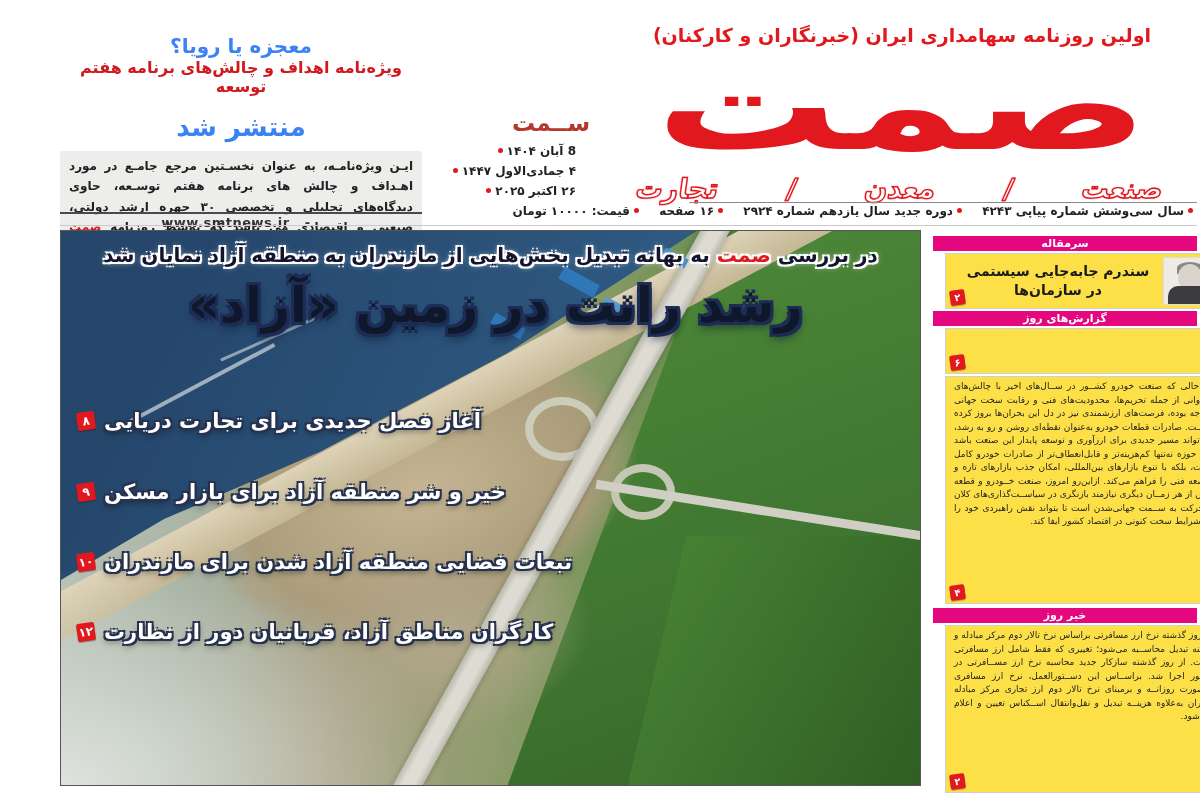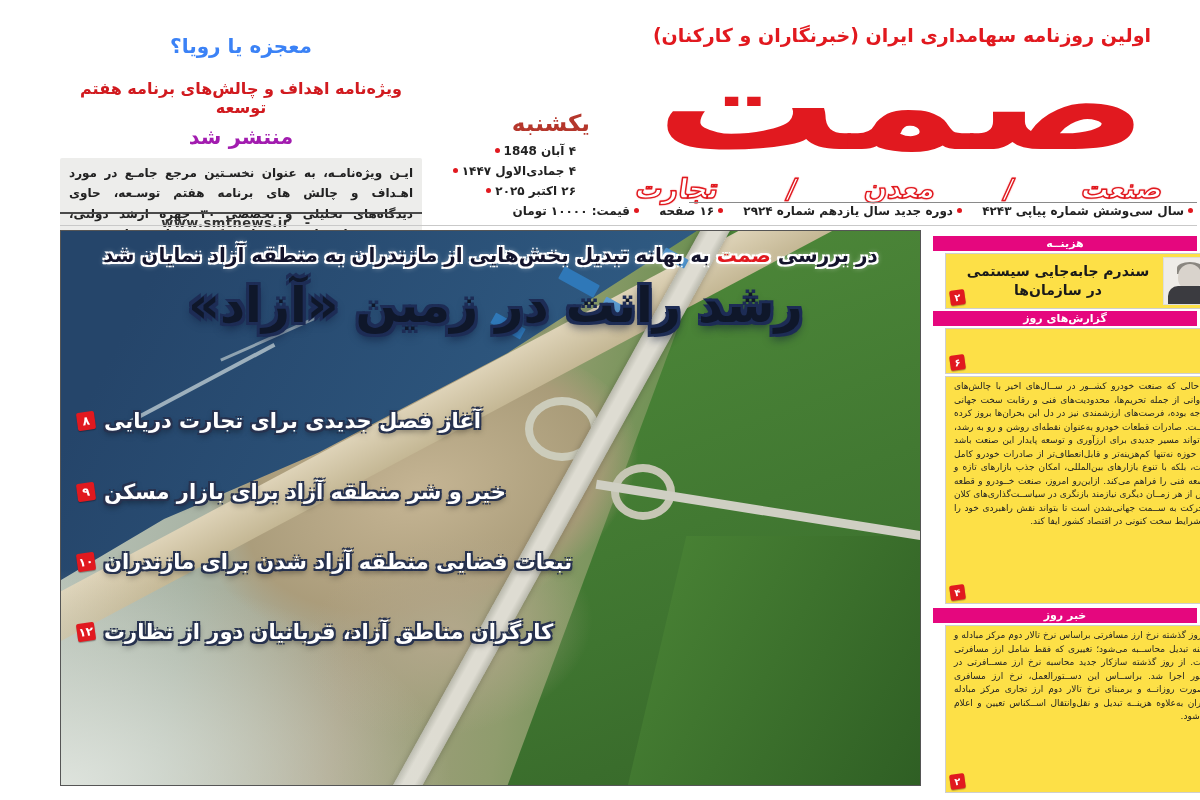--- a/index.html
+++ b/index.html
@@ -3,22 +3,22 @@
 <meta charset="utf-8">
 <style>
   * { margin:0; padding:0; box-sizing:border-box; }
   html,body { background:#ffffff; }
   body { font-family:"DejaVu Sans", sans-serif; }
   .page { position:relative; width:1200px; height:800px; margin:0 auto; background:#fff; overflow:hidden; direction:rtl; }
 
   
   .special-box { position:absolute; left:60px; top:34px; width:362px; height:176px; text-align:center; }
   .sb-kicker { font-size:20px; font-weight:bold; color:#3b82f6; }
-  .sb-title  { margin-top:21px; font-size:16px; font-weight:bold; color:#d11a1f; }
-  .sb-sub    { margin-top:8px; font-size:21px; font-weight:bold; color:#a21caf; }
+  .sb-title  { margin-top:0; font-size:16px; font-weight:bold; color:#d11a1f; }
+  .sb-sub    { margin-top:16px; font-size:26px; font-weight:bold; color:#3b82f6; }
   .sb-body   { margin-top:9px; background:#ededeb; padding:5px 9px; font-size:12px; line-height:1.7;
                color:#222; font-weight:bold; text-align:justify; border-radius:2px; }
   .sb-body .red { color:#d11a1f; }
   .sb-body .logo-word { color:#d11a1f; font-weight:bold; }
   .links-bar { position:absolute; left:60px; top:212px; width:362px; height:20px; direction:ltr;
                border-top:2px solid #4a4a4a; border-bottom:1px solid #8a8a8a; text-align:center;
                font-size:13px; font-weight:bold; color:#333; line-height:17px; letter-spacing:.5px; }
 
   
   .date-block { position:absolute; left:428px; top:110px; width:162px; }
@@ -130,23 +130,23 @@
     </div>
   </div>
 
   <div class="links-bar">
     <span>www.smtnews.ir</span>
     &nbsp;&nbsp;<span>-</span>&nbsp;&nbsp;
     <span>http://Telegram.me/smtnews</span>
   </div>
 
   <div class="date-block">
-    <div class="weekday">یکشنبه</div>
+    <div class="weekday">ســمت</div>
     <div class="date-lines">
-      <div class="date-line"><span>۴ آبان 1848</span><span class="dot"></span></div>
+      <div class="date-line"><span>8 آبان ۱۴۰۴</span><span class="dot"></span></div>
       <div class="date-line"><span>۴ جمادی‌الاول ۱۴۴۷</span><span class="dot"></span></div>
       <div class="date-line"><span>۲۶ اکتبر ۲۰۲۵</span><span class="dot"></span></div>
     </div>
   </div>
 
   <div class="logo-block">
     <div class="slogan">اولین روزنامه سهامداری ایران (خبرنگاران و کارکنان)</div>
     <div class="logo-word-big">صمت</div>
     <div class="logo-subrow">
       <span>صنعت</span>
@@ -204,21 +204,21 @@
       <span class="txt">تبعات فضایی منطقه آزاد شدن برای مازندران</span>
     </div>
     <div class="ph-story st4">
       <span class="pm pm-lg">۱۲</span>
       <span class="txt">کارگران مناطق آزاد، قربانیان دور از نظارت</span>
     </div>
   </div>
 
   <div class="sidebar">
 
-    <div class="sec-bar bar1">هزینــه</div>
+    <div class="sec-bar bar1">سرمقاله</div>
     <div class="sb-box editorial">
       <div class="portrait">
         <span class="hair"></span>
         <span class="head"></span>
         <span class="suit"></span>
       </div>
       <div class="ed-title">سندرم جابه‌جایی سیستمی در سازمان‌ها</div>
       <span class="pm">۲</span>
     </div>
 

